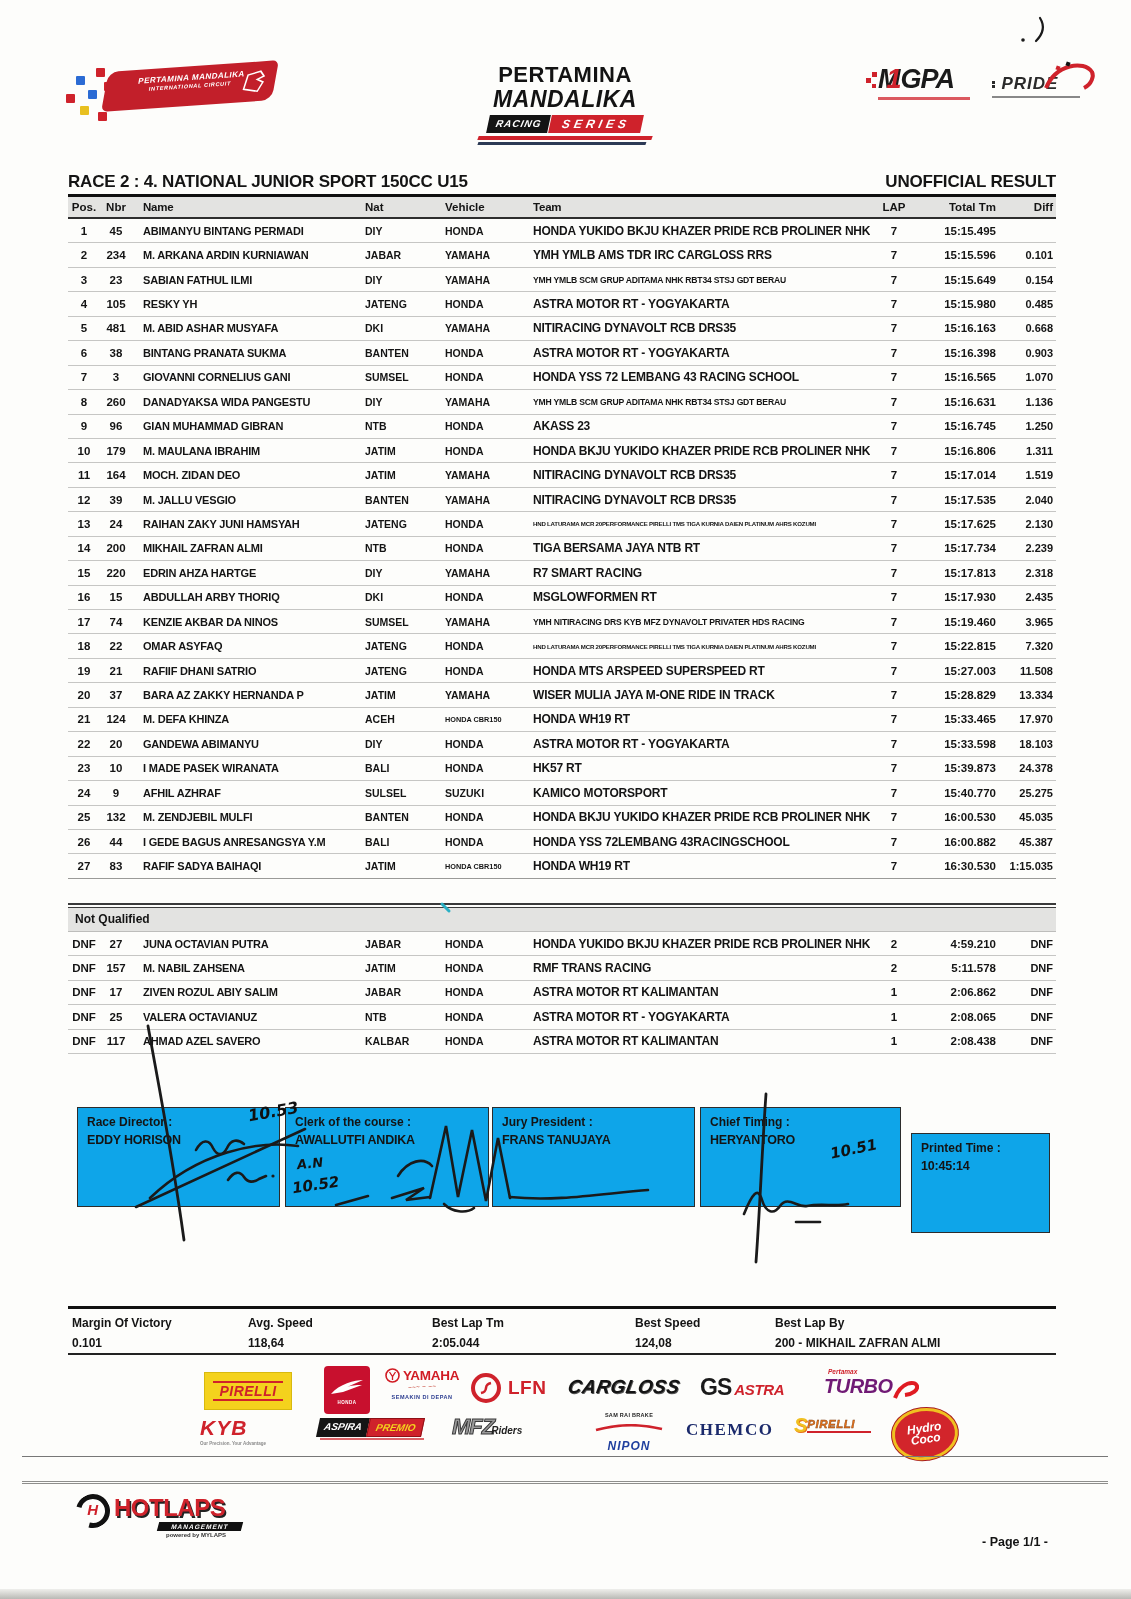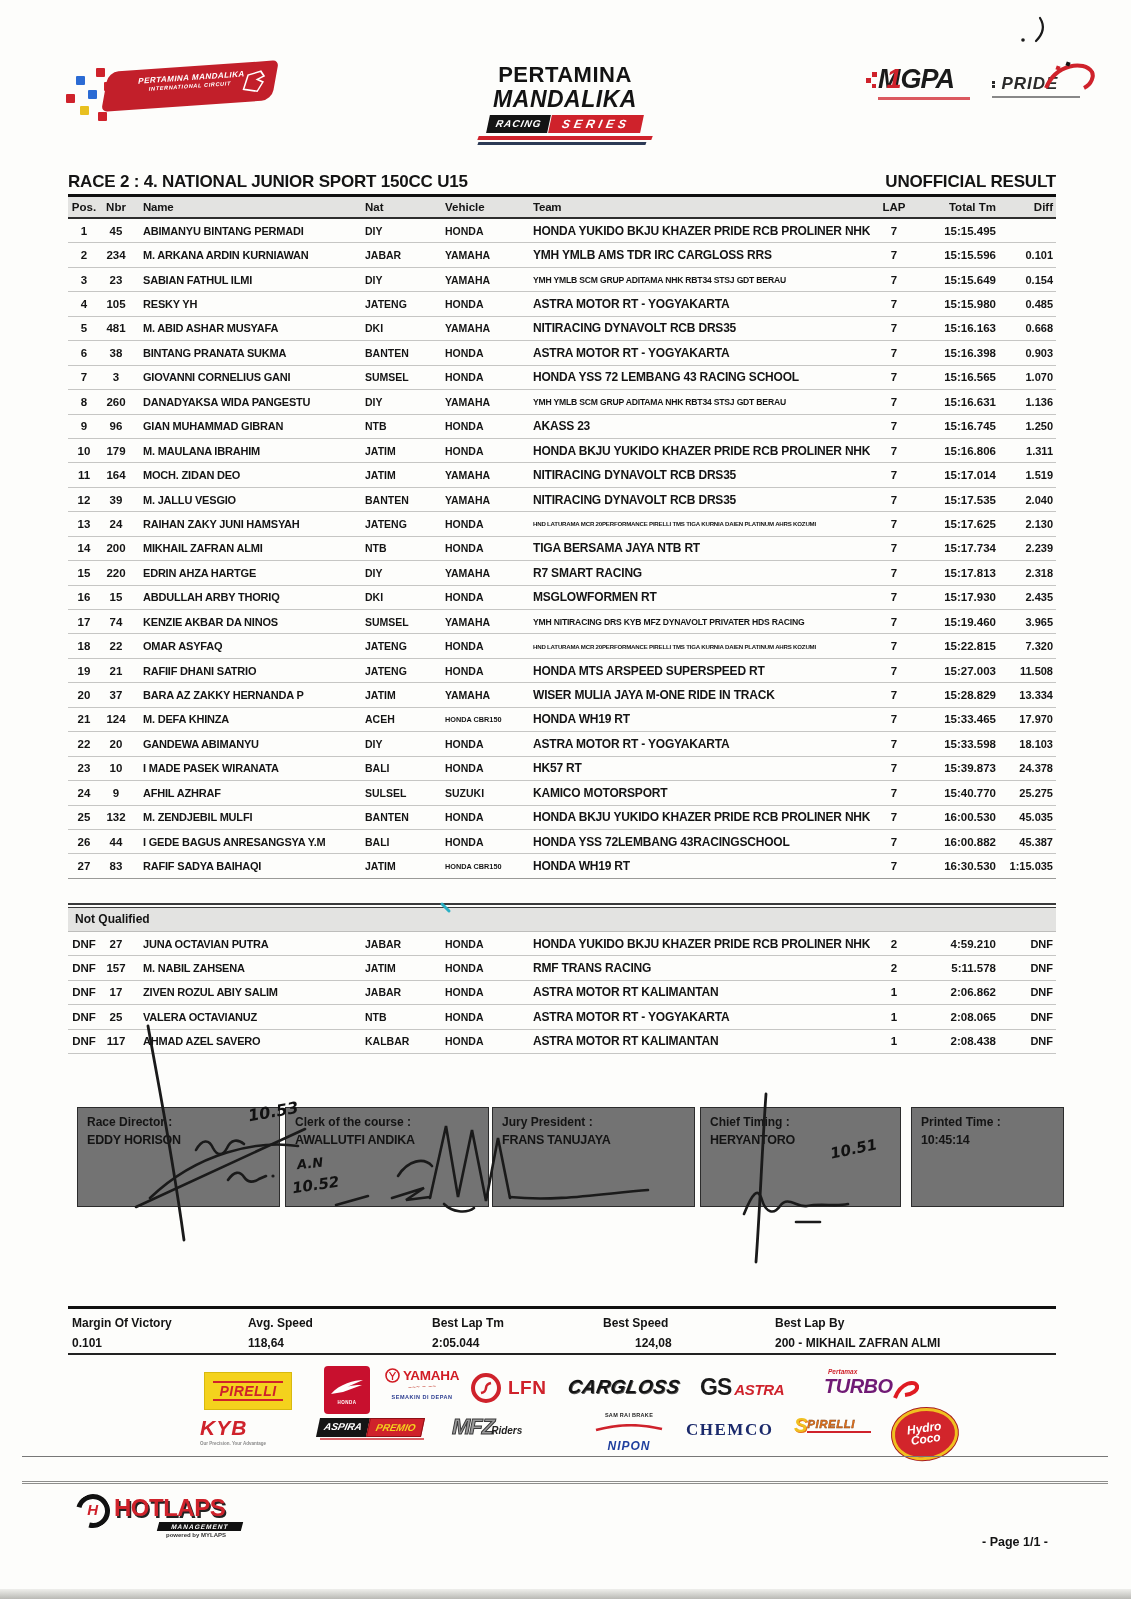--- a/index.html
+++ b/index.html
@@ -55,21 +55,21 @@
   .c7 { width:78px; text-align:right; font-size:11.5px; font-weight:800; }
   .c8 { width:60px; text-align:right; padding-right:3px; font-size:11px; font-weight:700; }
   .c5[data-size="m"] { font-size:8.6px; }
   .c5[data-size="s"] { font-size:6.1px; font-weight:700; }
   .c4[data-size="s"] { font-size:7.3px; font-weight:700; }
   #rbody .row:last-child { border-bottom:1.5px solid #9a9a98; }
   .nq-section { margin-top:24px; }
   .nq-topline { height:5px; border-top:2px solid #3a3a3a; border-bottom:1.5px solid #3a3a3a; }
   .nq-band { display:flex; align-items:center; height:24px; background:#e3e3e1; border-bottom:1px solid #bdbdbb; }
   .nq-band span { font-size:12px; font-weight:800; padding-left:7px; }
-  .obox { position:absolute; top:1107px; height:100px; border:1.5px solid #2c2c2c; background:#737373; padding:7px 0 0 9px; }
+  .obox { position:absolute; top:1107px; height:100px; border:1.5px solid #2c2c2c; background:#0ea5e9; padding:7px 0 0 9px; }
   .obox .role { font-size:12px; font-weight:600; }
   .obox .oname { font-size:12.5px; font-weight:800; margin-top:4px; letter-spacing:-.2px;}
   .handnote { position:absolute; font-family:"DejaVu Sans", sans-serif; font-style:italic; color:#111; font-weight:600; }
 
   
   .stats { position:absolute; left:68px; top:1306px; width:988px; height:49px; border-top:3px solid #111; border-bottom:2px solid #222; }
   .stat-label { position:absolute; top:7px; font-size:12px; font-weight:800; }
   .stat-value { position:absolute; top:27px; font-size:12px; font-weight:600; }
 
   
@@ -610,35 +610,35 @@
     <div class="oname">AWALLUTFI ANDIKA</div>
   </div>
   <div class="obox" style="left:492px; width:203px;">
     <div class="role">Jury President :</div>
     <div class="oname">FRANS TANUJAYA</div>
   </div>
   <div class="obox" style="left:700px; width:201px;">
     <div class="role">Chief Timing :</div>
     <div class="oname">HERYANTORO</div>
   </div>
-  <div class="obox" style="left:911px; width:153px;">
+  <div class="obox" style="left:911px; width:139px;margin-top:26px;">
     <div class="role">Printed Time :</div>
     <div class="oname">10:45:14</div>
   </div>
 
   <span class="handnote" style="left:248px; top:1102px; font-size:16px; transform:rotate(-10deg);">10.53</span>
   <span class="handnote" style="left:297px; top:1156px; font-size:13px; transform:rotate(-6deg);">A.N</span>
   <span class="handnote" style="left:292px; top:1176px; font-size:15px; transform:rotate(-8deg);">10.52</span>
   <span class="handnote" style="left:830px; top:1140px; font-size:15px; transform:rotate(-12deg);">10.51</span>
 
   <div class="stats">
     <span class="stat-label" style="left:4px;">Margin Of Victory</span>
     <span class="stat-label" style="left:180px;">Avg. Speed</span>
     <span class="stat-label" style="left:364px;">Best Lap Tm</span>
-    <span class="stat-label" style="left:535px;">Best Speed</span>
+    <span class="stat-label" style="left:567px;">Best Speed</span>
     <span class="stat-label" style="left:707px;">Best Lap By</span>
     <span class="stat-value" style="left:4px;">0.101</span>
     <span class="stat-value" style="left:180px;">118,64</span>
     <span class="stat-value" style="left:364px;">2:05.044</span>
     <span class="stat-value" style="left:567px;">124,08</span>
     <span class="stat-value" style="left:707px;">200 - MIKHAIL ZAFRAN ALMI</span>
   </div>
 
   <div class="sp sp-pirelli">
     <i></i>

